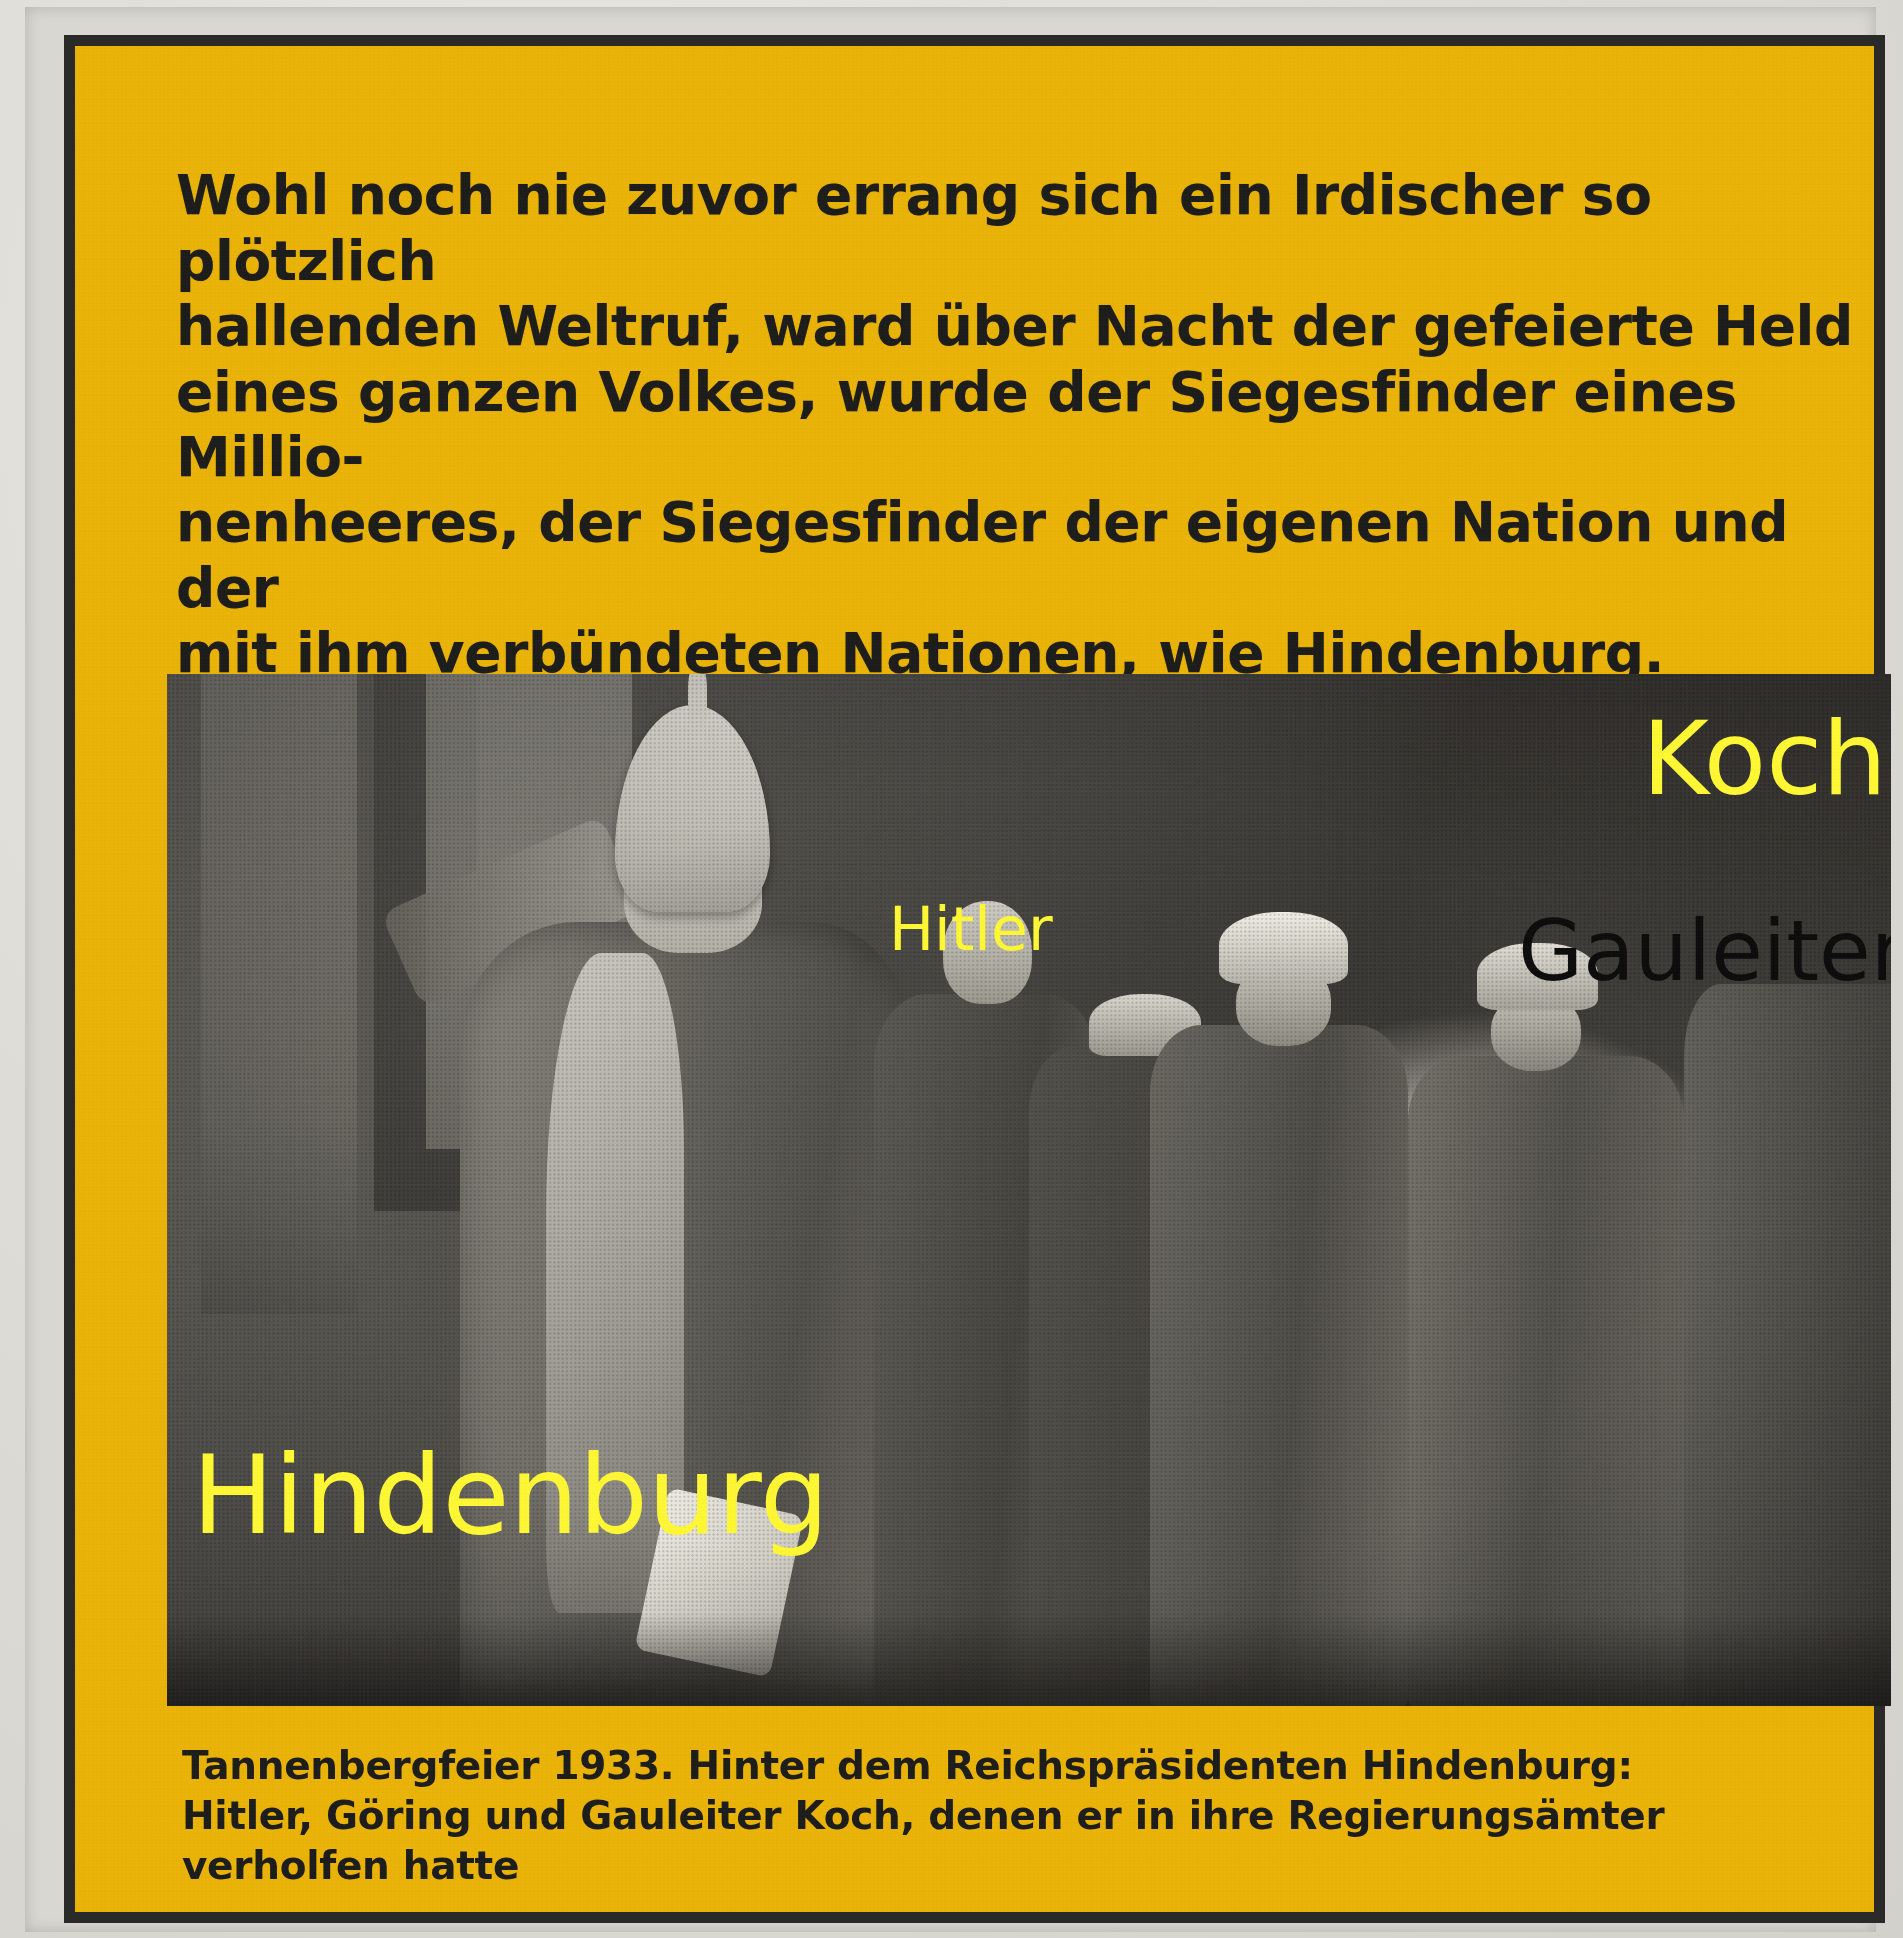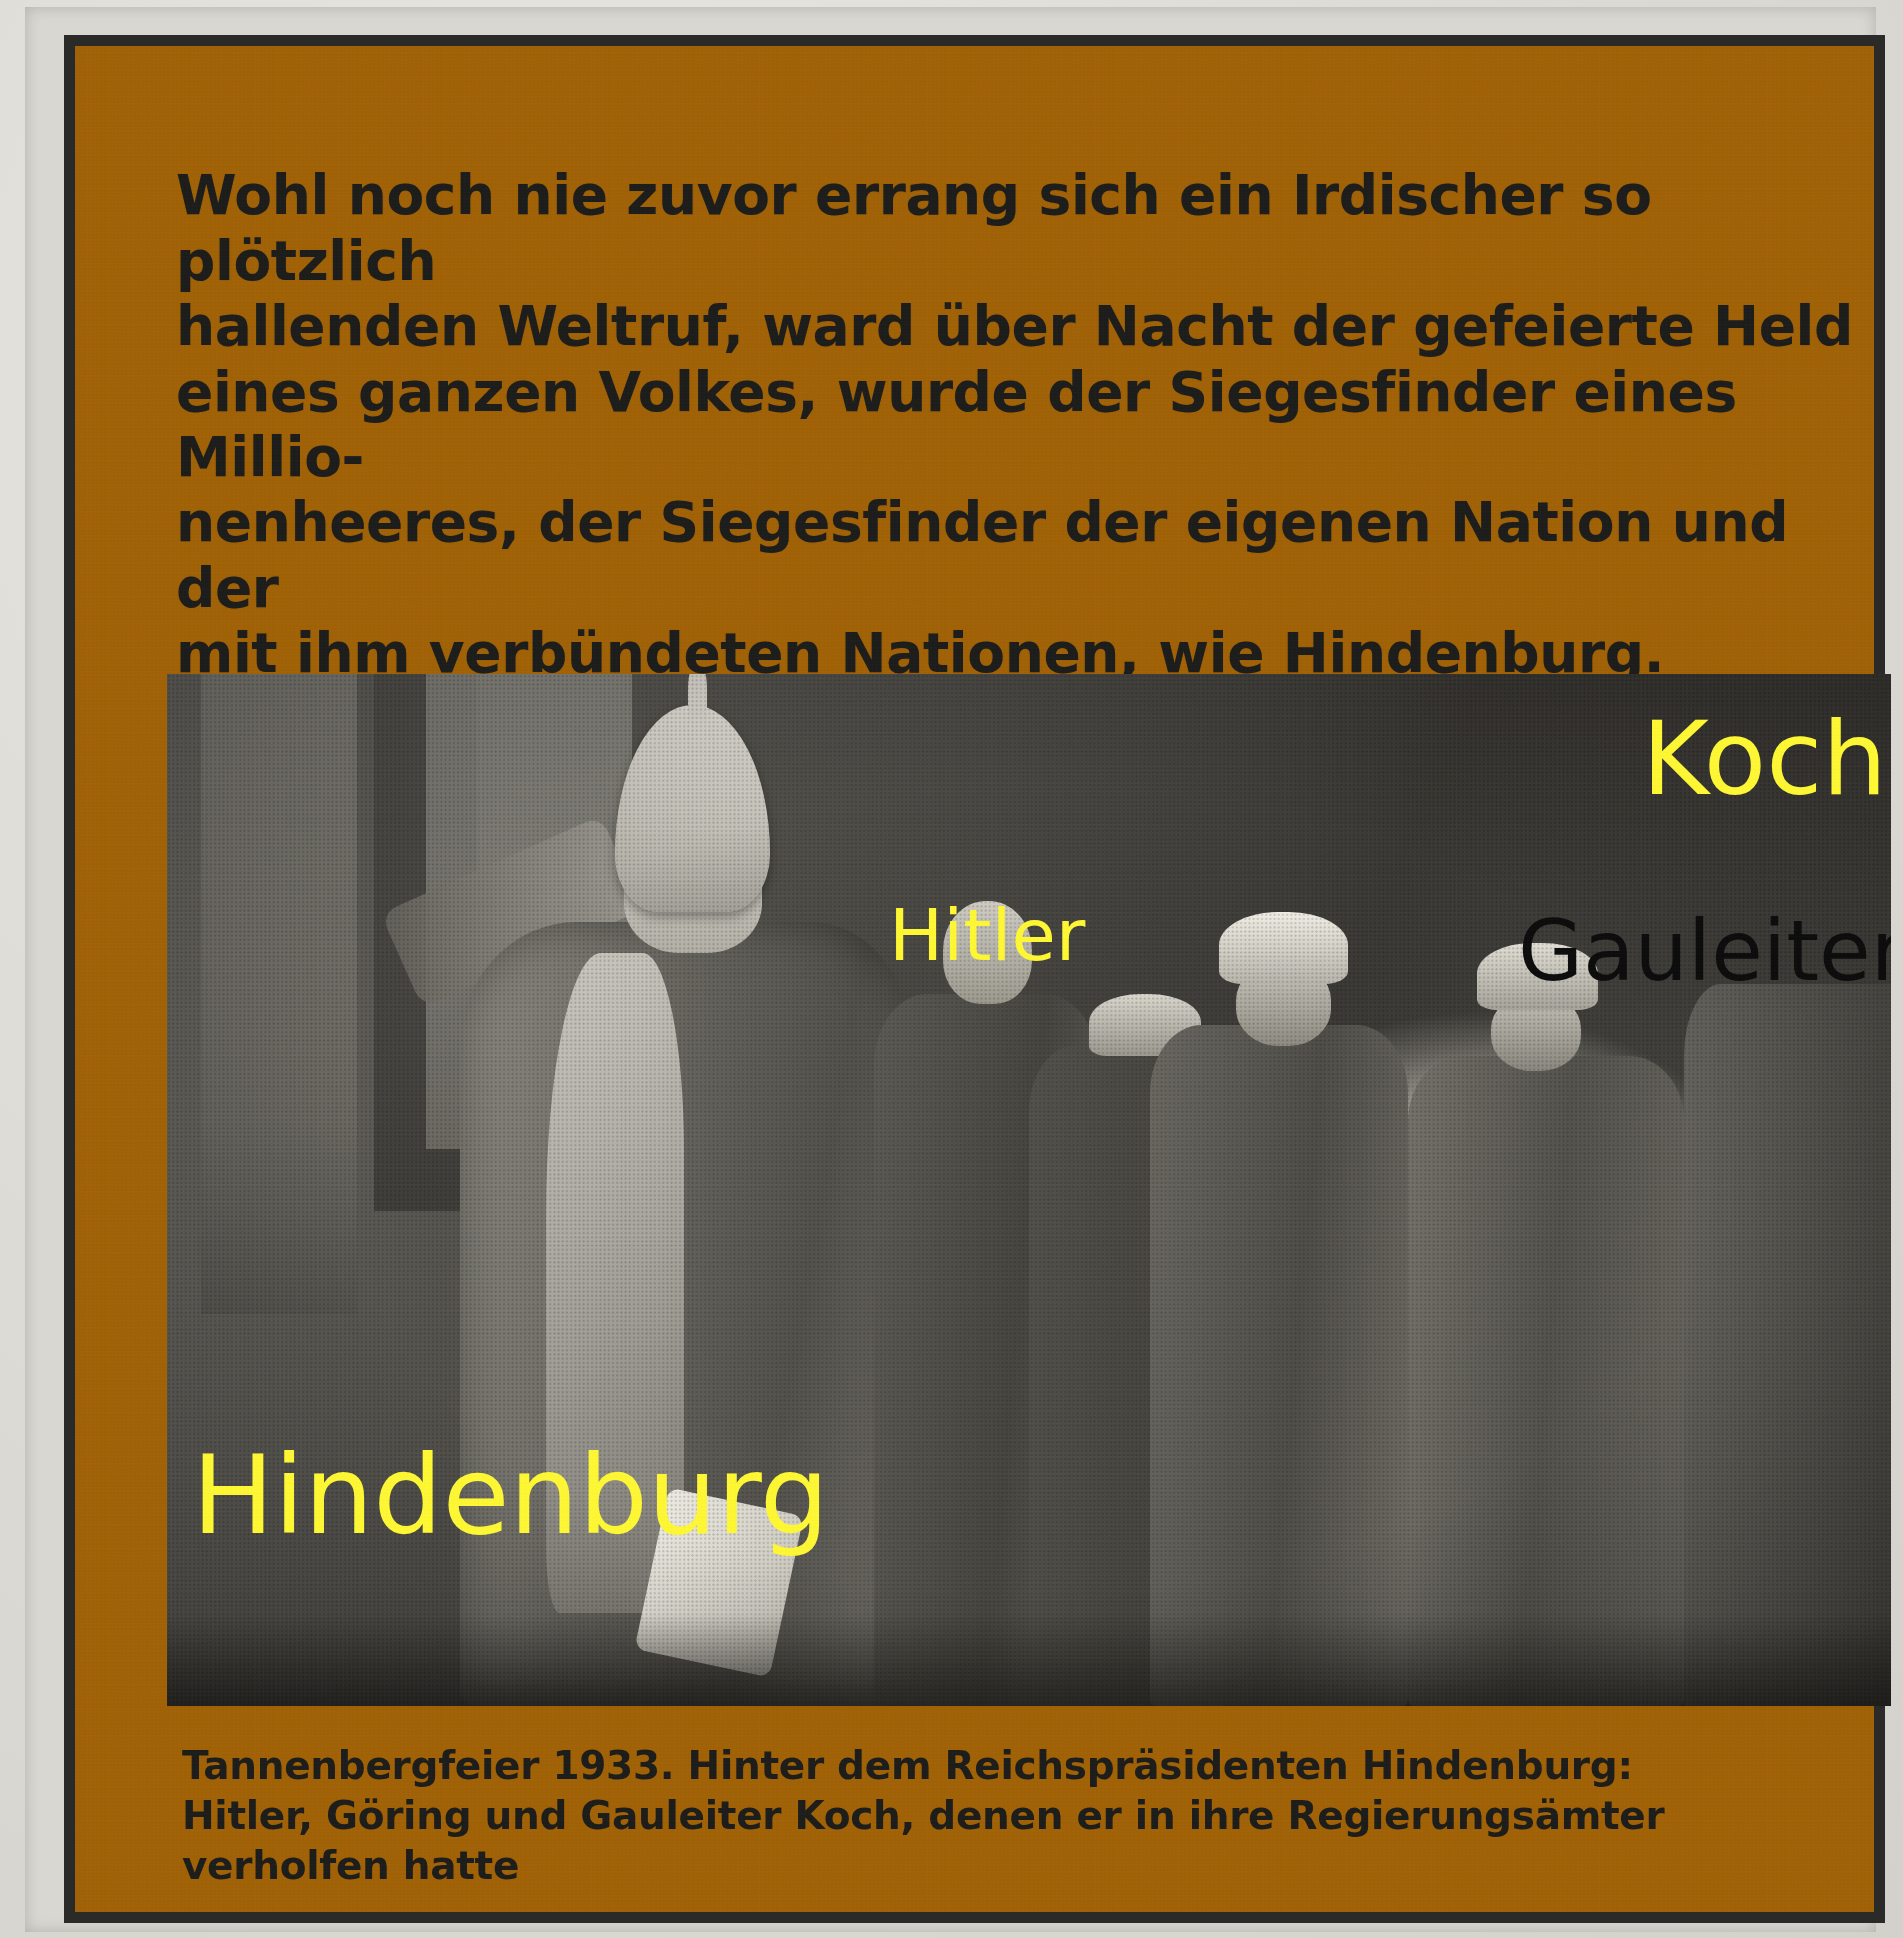--- a/index.html
+++ b/index.html
@@ -34,21 +34,21 @@
     box-shadow: 0 0 15px rgba(0,0,0,0.18) inset;
   }
   #paper-border {
     position: absolute;
     left: 39px;
     top: 28.5px;
     width: 1821px;
     height: 1888px;
     border: 11.7px solid #2a2a28;
     box-sizing: border-box;
-    background: #a16207;
+    background: #eab308;
   }
   
   #grain {
     position: absolute;
     left: 0; top: 0; right: 0; bottom: 0;
     pointer-events: none;
     opacity: .22;
     background-image:
       repeating-linear-gradient(0deg, rgba(0,0,0,.05) 0px, rgba(0,0,0,0) 1.7px, rgba(255,255,255,.05) 3.4px),
       repeating-linear-gradient(90deg, rgba(0,0,0,.04) 0px, rgba(0,0,0,0) 2.5px, rgba(255,255,255,.04) 4.2px);
@@ -247,21 +247,21 @@
   .annotation {
     position: absolute;
     font-family: "DejaVu Sans", sans-serif;
     font-weight: 400;
     line-height: 1;
     white-space: nowrap;
     pointer-events: auto;
   }
   #label-koch      { left: 1475px; top: 34px;  font-size: 102px; color: #fdf734; }
   #label-goring    { left: 999px; top: 101px; font-size: 91px; color: #fdf734; }
-  #label-hitler    { left: 722px;  top: 225px; font-size: 72px; color: #fdf734; }
+  #label-hitler    { left: 722px;  top: 225px; font-size: 60px; color: #fdf734; }
   #label-gauleiter { left: 1351px; top: 235px; font-size: 84px; color: #0d0d0d; }
   #label-hindenburg{ left: 25px;   top: 767px; font-size: 109px; color: #fdf734; }
 
   
   #caption {
     position: absolute;
     left: 107px;
     top: 1695px;
     width: 1687px;
     font-family: "DejaVu Sans", sans-serif;

